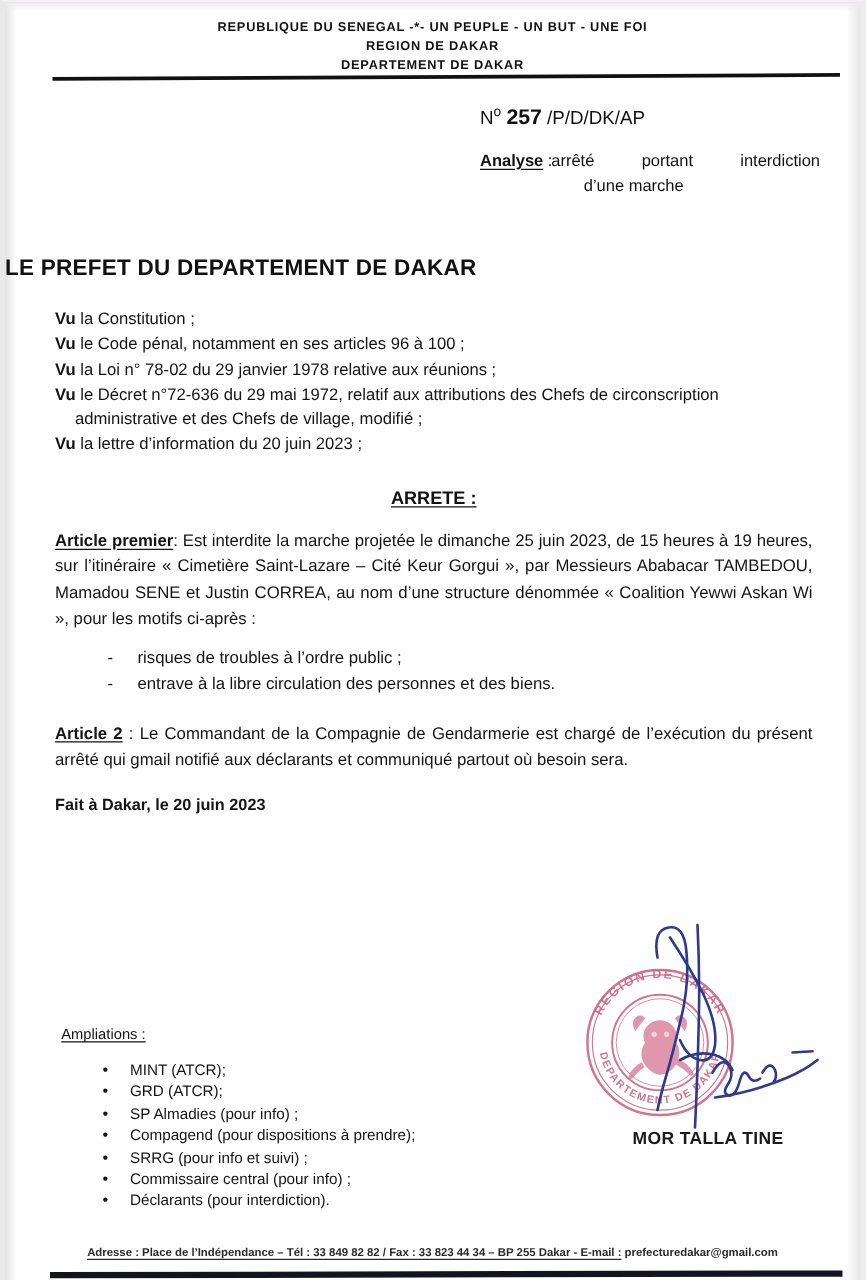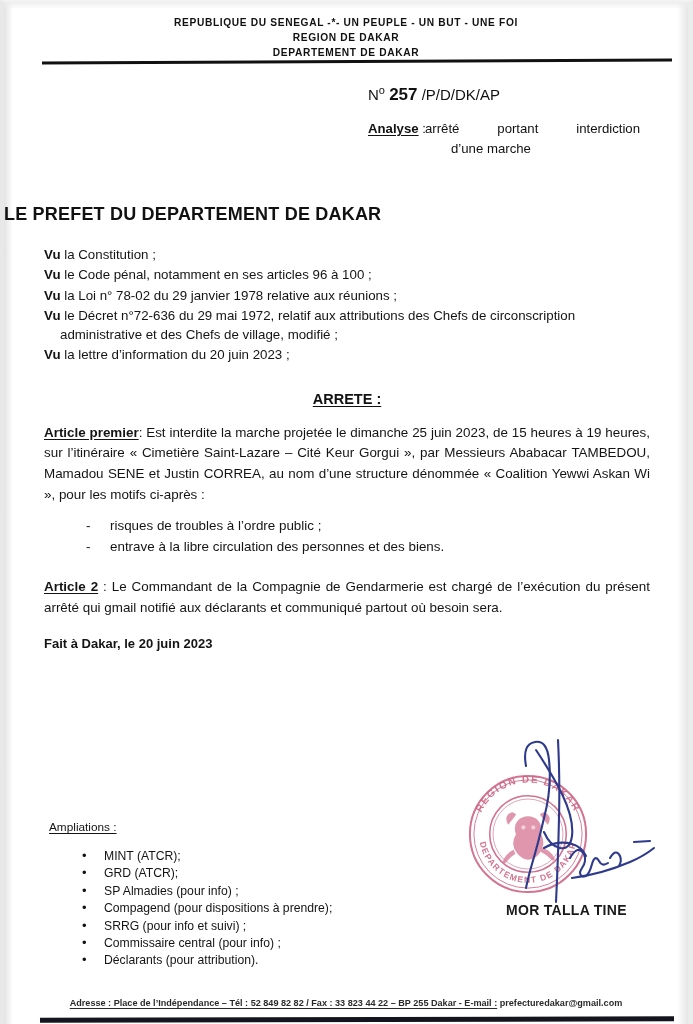--- a/index.html
+++ b/index.html
@@ -70,21 +70,21 @@
     top: 58px;
     width: 630px;
     height: 3px;
     background: #111;
     transform: rotate(-0.28deg);
   }
 
   
   .ref-block {
     position: absolute;
-    left: 364px;
+    left: 380px;
     top: 78px;
     width: 290px;
   }
   .ref-no {
     font-size: 15px;
     line-height: 20px;
     color: #111;
     white-space: nowrap;
   }
   .ref-no .num { font-weight: bold; font-size: 17px; }
@@ -377,21 +377,21 @@
 
   <div class="ampl-block">
     <div class="ampl-title">Ampliations :</div>
     <ul class="ampl-list">
       <li>MINT (ATCR);</li>
       <li>GRD (ATCR);</li>
       <li>SP Almadies (pour info) ;</li>
       <li>Compagend (pour dispositions à prendre);</li>
       <li>SRRG (pour info et suivi) ;</li>
       <li>Commissaire central (pour info) ;</li>
-      <li>Déclarants (pour attribution).</li>
+      <li>Déclarants (pour interdiction).</li>
     </ul>
   </div>
 
   <div class="sig-area">
 
     <svg class="stamp" viewBox="0 0 200 200">
       <defs>
         <path id="arcTop" d="M 22,100 A 78,78 0 0 1 178,100" fill="none"></path>
         <path id="arcBot" d="M 26,100 A 74,74 0 0 0 174,100" fill="none"></path>
       </defs>
@@ -432,16 +432,16 @@
         <path d="M96 128 q6 -10 10 -2 q2 5 -1 10"></path>
         <path d="M58 148 q30 -4 58 -16 q14 -6 24 -14"></path>
         <path d="M120 112 l16 -1"></path>
       </g>
     </svg>
 
     <div class="stamp-name">MOR TALLA TINE</div>
   </div>
 
   <div class="footer">
-    <span class="footer-text"><span class="u">Adresse : Place de l’Indépendance – Tél : 52 849 82 82 / Fax : 33 823 44 22 – BP 255 Dakar - E-mail :</span><span class="mail"> prefecturedakar@gmail.com</span></span>
+    <span class="footer-text"><span class="u">Adresse : Place de l’Indépendance – Tél : 33 849 82 82 / Fax : 33 823 44 34 – BP 255 Dakar - E-mail :</span><span class="mail"> prefecturedakar@gmail.com</span></span>
   </div>
   <div class="rule-bottom"></div>
 </div>
 
 </body></html>

